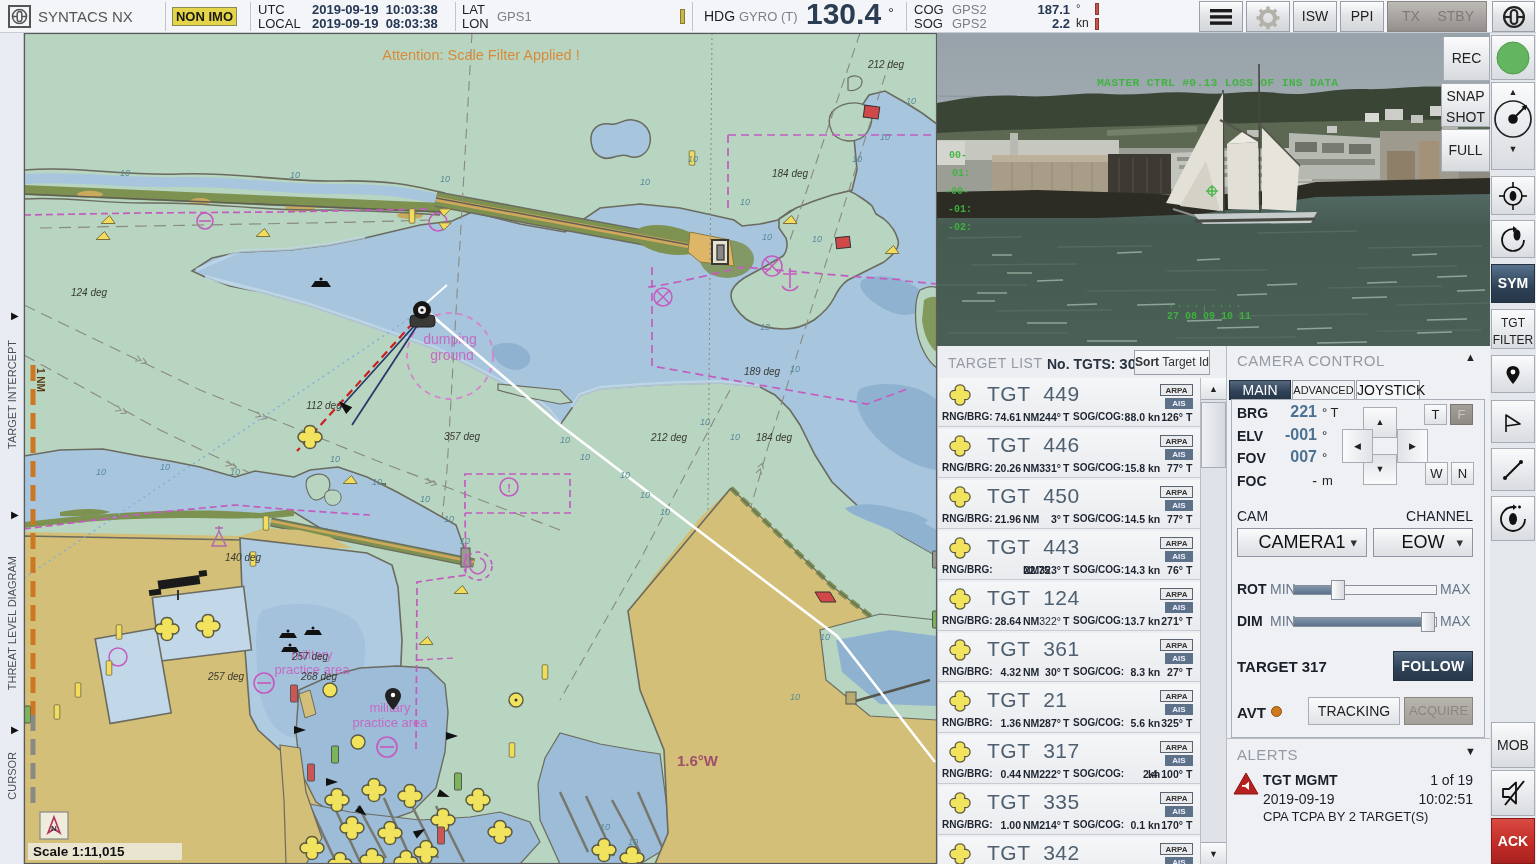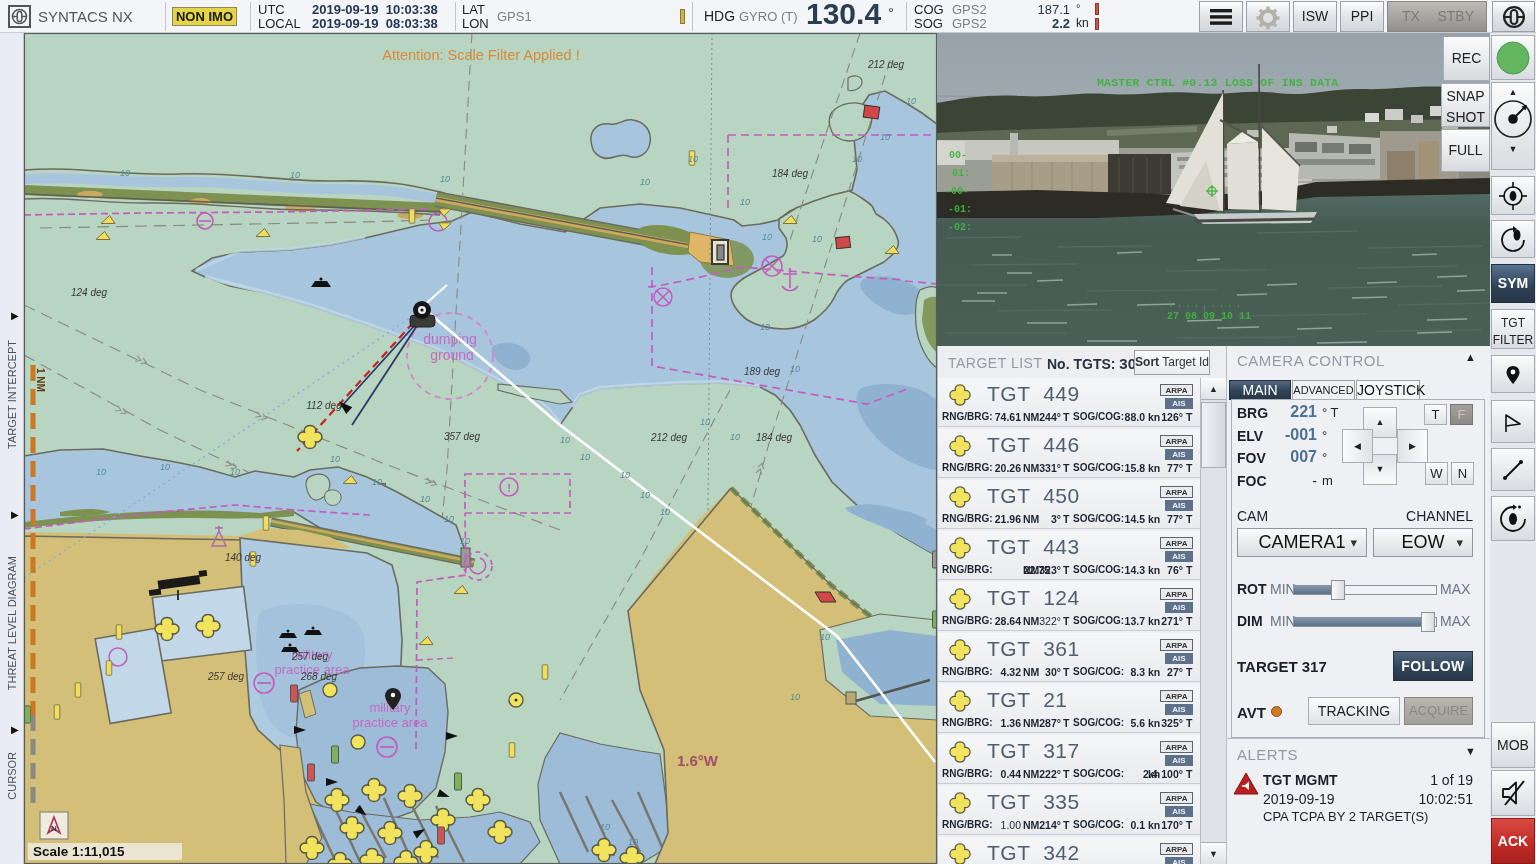--- a/index.html
+++ b/index.html
@@ -53,21 +53,21 @@
   <div class="sep" style="left:692px"></div>
   <div class="abs" style="left:704px;top:8px;font-size:14px;color:#1a1f28;">HDG</div>
   <div class="abs" style="left:739px;top:9px;font-size:13px;color:#7a8088;">GYRO (T)</div>
   <div class="abs" style="left:806px;top:-3px;font-size:30px;font-weight:bold;color:#2b3d52;">130.4</div>
   <div class="abs" style="left:888px;top:4px;font-size:15px;color:#333;">°</div>
   <div class="sep" style="left:906px"></div>
   <div class="abs" style="left:914px;top:2px;font-size:13px;color:#1a1f28;">COG</div>
   <div class="abs" style="left:914px;top:16px;font-size:13px;color:#1a1f28;">SOG</div>
   <div class="abs" style="left:952px;top:2px;font-size:13px;color:#7a8088;">GPS2</div>
   <div class="abs" style="left:952px;top:16px;font-size:13px;color:#7a8088;">GPS2</div>
-  <div class="abs" style="left:1008px;top:2px;width:62px;text-align:right;font-size:13px;font-weight:normal;color:#253752;">187.1</div>
+  <div class="abs" style="left:1008px;top:2px;width:62px;text-align:right;font-size:13px;font-weight:bold;color:#253752;">187.1</div>
   <div class="abs" style="left:1076px;top:2px;font-size:11px;color:#333;">°</div>
   <div class="abs" style="left:1008px;top:16px;width:62px;text-align:right;font-size:13px;font-weight:bold;color:#253752;">2.2</div>
   <div class="abs" style="left:1076px;top:16px;font-size:12px;color:#222;">kn</div>
   <div class="abs" style="left:1095px;top:3px;width:4px;height:12px;background:#c5554a;border:1px solid #8a3a30;"></div>
   <div class="abs" style="left:1095px;top:18px;width:4px;height:12px;background:#c5554a;border:1px solid #8a3a30;"></div>
   <div class="tbtn" style="left:1199px;width:44px;">
     <svg width="26" height="20" viewBox="0 0 26 20" style="margin-top:5px">
         <rect x="2" y="2" width="22" height="3.4" fill="#1a1a1a"></rect>
         <rect x="2" y="8.2" width="22" height="3.4" fill="#1a1a1a"></rect>
         <rect x="2" y="14.4" width="22" height="3.4" fill="#1a1a1a"></rect>
@@ -742,21 +742,21 @@
     </div>
 <div class="entry">
       <svg class="clover" width="28" height="28" viewBox="0 0 36 36">
           <use href="#clov" transform="translate(2,2)"></use>
         </svg>
       <div class="ename">TGT&nbsp;&nbsp;335</div>
       <div class="badgeA">ARPA</div>
         <div class="badgeB">AIS</div>
       <div class="edet">
           <span style="position:absolute;left:4px;font-weight:bold;font-size:10px;">RNG/BRG:</span>
-          <span style="position:absolute;left:45px;width:38px;text-align:right;font-weight:normal;">1.00</span>
+          <span style="position:absolute;left:45px;width:38px;text-align:right;font-weight:bold;">1.00</span>
           <span style="position:absolute;left:85px;font-weight:bold;">NM</span>
           <span style="position:absolute;left:95px;width:28px;text-align:right;font-weight:bold;">214°</span>
           <span style="position:absolute;left:125px;font-weight:bold;">T</span>
           <span style="position:absolute;left:135px;font-weight:bold;font-size:10px;">SOG/COG:</span>
           <span style="position:absolute;left:181px;width:26px;text-align:right;font-weight:bold;">0.1</span>
           <span style="position:absolute;left:210px;font-weight:bold;">kn</span>
           <span style="position:absolute;left:219px;width:26px;text-align:right;font-weight:bold;">170°</span>
           <span style="position:absolute;left:248px;font-weight:bold;">T</span>
         </div>
     </div>

